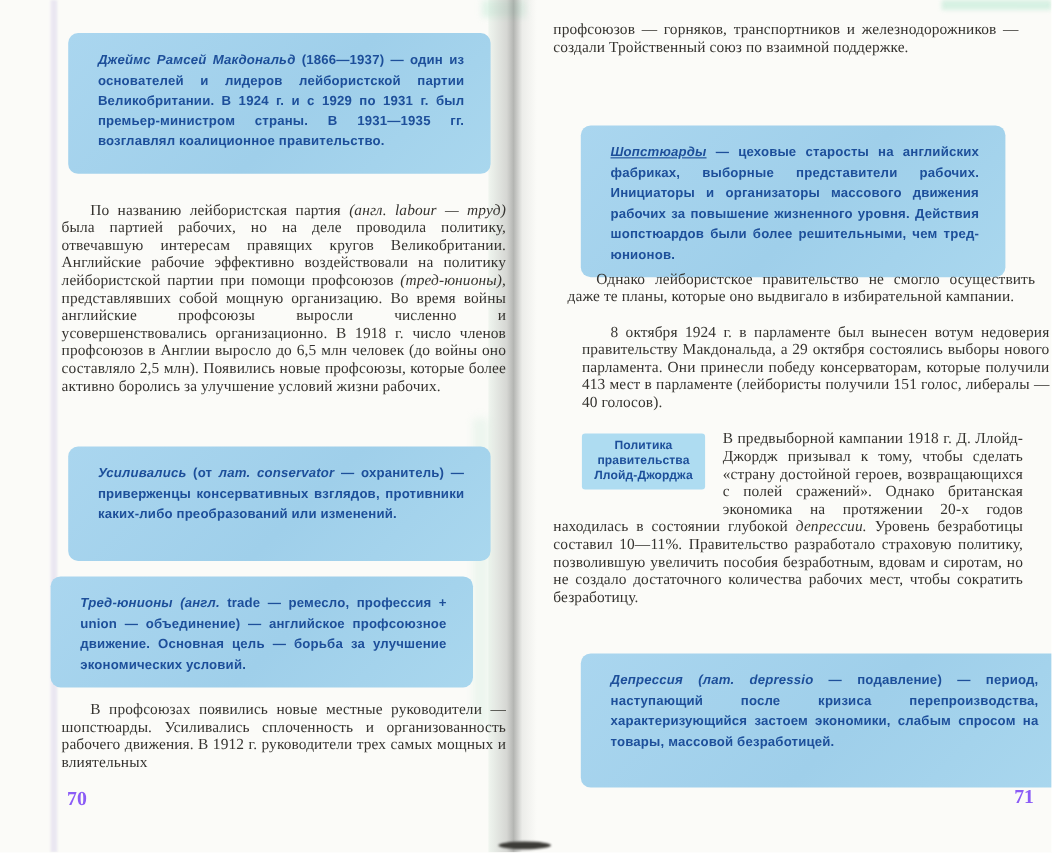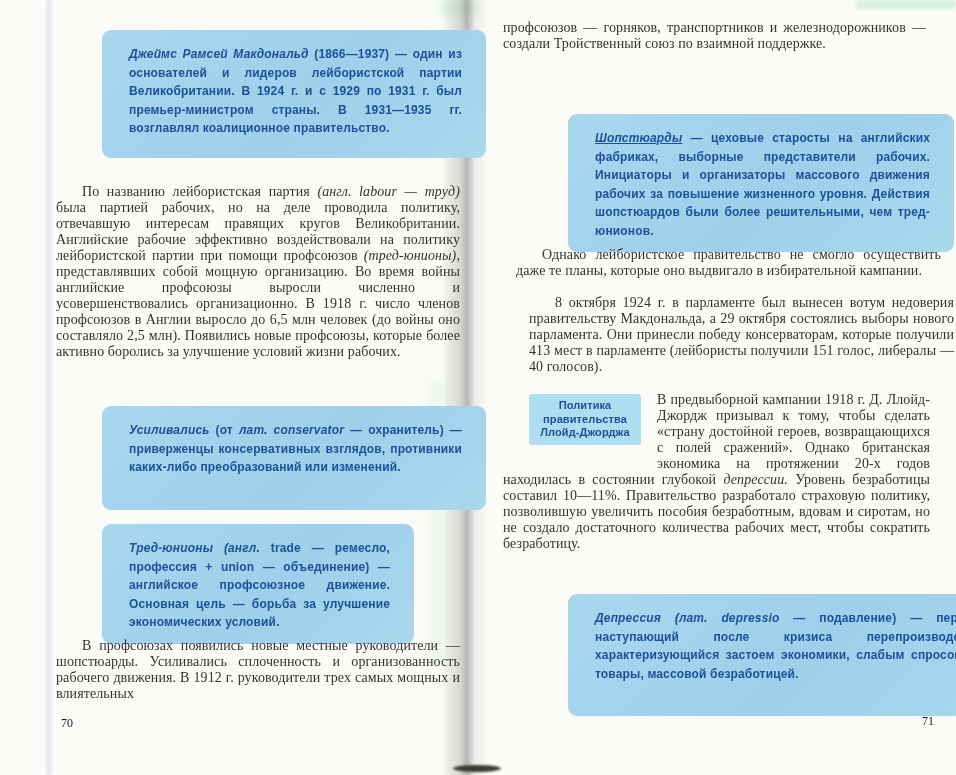--- a/index.html
+++ b/index.html
@@ -54,63 +54,63 @@
     box-sizing:border-box;
     background:linear-gradient(135deg,#aad6ef 0%,#9fcfea 55%,#a9d7ee 100%);
     border-radius:9px;
     padding:15px 24px 12px 27px;
     font-family:"Liberation Sans", sans-serif;
     font-weight:bold;
     font-size:12px;line-height:18.5px;
     color:var(--box-text);
     text-align:justify;
     letter-spacing:.15px;
-    margin-left:40px;
   }
   
   .sidebar-heading{
     float:left;
     box-sizing:border-box;
     width:112px;
     margin:2px 16px 12px 26px;
     padding:5px 4px;
     background:var(--heading-bg);
     border-radius:3px;
     font-family:"Liberation Sans", sans-serif;
     font-weight:bold;
     font-size:11px;line-height:13.5px;
     color:var(--box-text);
     text-align:center;
     text-indent:0;
   }
   .pageno{
     position:absolute;
-    font-size:12px;
-    color:#0f172a;
+    font-size:18px;
+    color:#8b5cf6;
+    font-weight:bold;
   }
 </style>
 </head>
 <body>
 
 <div class="spread">
 
   <div class="edge-left-strip"></div>
   <div class="edge-top-mint-right"></div>
   <div class="edge-top-mint-center"></div>
   <div class="gutter-mint"></div>
   <div class="gutter"></div>
   <div class="spine-mark"></div>
 
   <div class="infobox" style="left:62px;top:30px;width:384px;min-height:128px;"><span class="it">Джеймс Рамсей Макдональд </span><span>(1866—1937) — один из основателей и лидеров лейбористской партии Великобритании. В 1924 г. и с 1929 по 1931 г. был премьер-министром страны. В 1931—1935 гг. возглавлял коалиционное правительство.</span></div>
 
   <div class="para indent" style="left:56px;top:184px;width:404px;"><span>По названию лейбористская партия </span><span class="it">(англ. </span><span class="it">labour — труд)</span><span> была партией рабочих, но на деле проводила политику, отвечавшую интересам правящих кругов Великобритании. Английские рабочие эффективно воздействовали на политику лейбористской партии при помощи профсоюзов </span><span class="it">(тред-юнионы)</span><span>, представлявших собой мощную организацию. Во время войны английские профсоюзы выросли численно и усовершенствовались организационно. В 1918 г. число членов профсоюзов в Англии выросло до 6,5 млн человек (до войны оно составляло 2,5 млн). Появились новые профсоюзы, которые более активно боролись за улучшение условий жизни рабочих.</span></div>
 
   <div class="infobox" style="left:62px;top:406px;width:384px;min-height:104px;"><span class="it">Усиливались </span><span>(от </span><span class="it">лат. conservator</span><span> — охранитель) — приверженцы консервативных взглядов, противники каких-либо преобразований или изменений.</span></div>
 
-  <div class="infobox" style="left:62px;top:524px;width:312px;min-height:96px;"><span class="it">Тред-юнионы </span><span class="it">(англ. </span><span>trade</span><span> — ремесло, профессия + </span><span>union</span><span> — объединение) — английское профсоюзное движение. Основная цель — борьба за улучшение экономических условий.</span></div>
+  <div class="infobox" style="left:46px;top:524px;width:384px;min-height:96px;"><span class="it">Тред-юнионы </span><span class="it">(англ. </span><span>trade</span><span> — ремесло, профессия + </span><span>union</span><span> — объединение) — английское профсоюзное движение. Основная цель — борьба за улучшение экономических условий.</span></div>
 
   <div class="para indent" style="left:56px;top:638px;width:404px;"><span>В профсоюзах появились новые местные руководители — шопстюарды. Усиливались сплоченность и организованность рабочего движения. В 1912 г. руководители трех самых мощных и влиятельных</span></div>
 
   <div class="pageno" style="left:61px;top:716px;">70</div>
 
   <div class="para" style="left:503px;top:20px;width:423px;"><span>профсоюзов — горняков, транспортников и железнодорожников — создали Тройственный союз по взаимной поддержке.</span></div>
 
   <div class="infobox" style="left:528px;top:114px;width:386px;min-height:114px;"><span class="it un">Шопстюарды</span><span> — цеховые старосты на английских фабриках, выборные представители рабочих. Инициаторы и организаторы массового движения рабочих за повышение жизненного уровня. Действия шопстюардов были более решительными, чем тред-юнионов.</span></div>
 
   <div class="para indent" style="left:503px;top:247px;width:425px;margin-left:13px;"><span>Однако лейбористское правительство не смогло осуществить даже те планы, которые оно выдвигало в избирательной кампании.</span></div>

